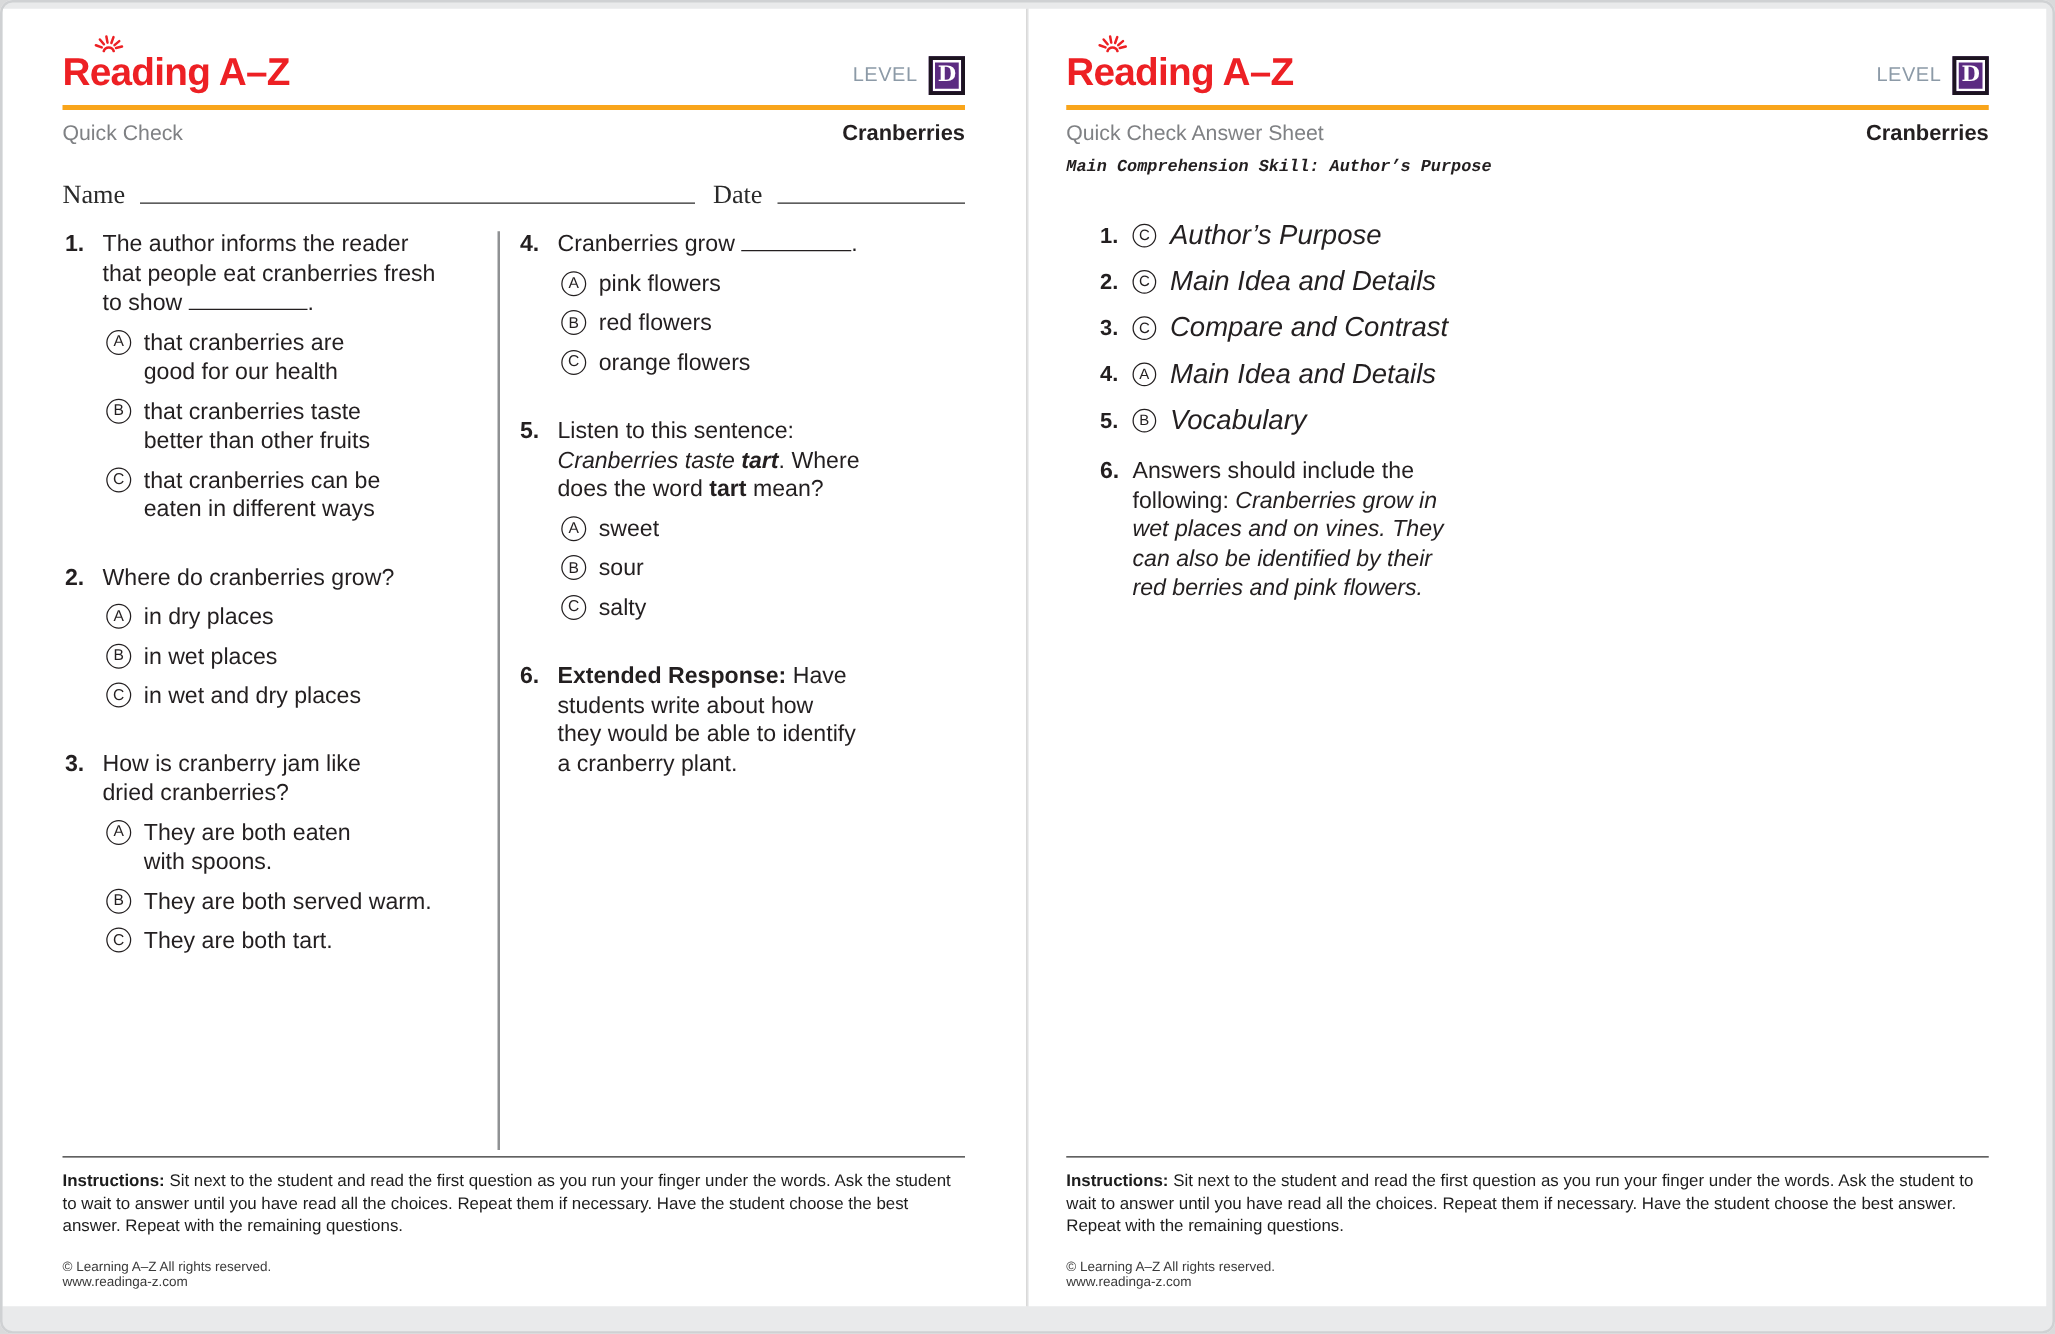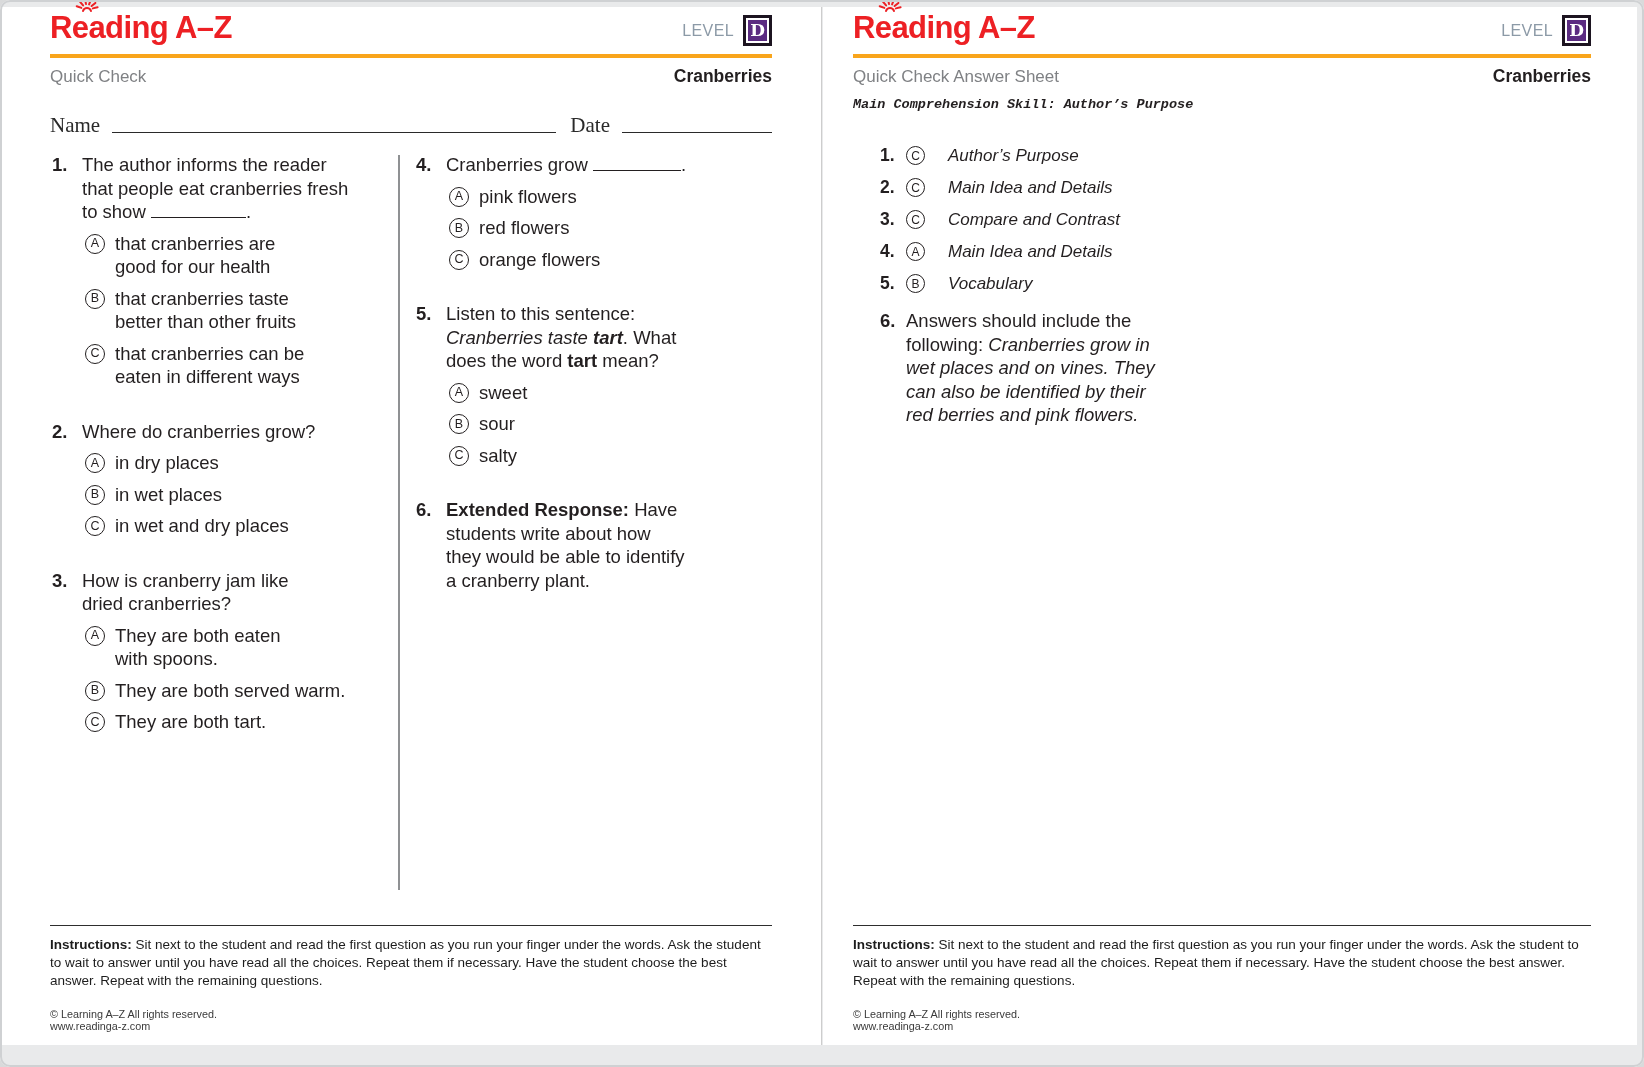--- a/index.html
+++ b/index.html
@@ -15,21 +15,21 @@
     position:relative;width:1644px;height:1067px;background:#e9eaeb;
     border-radius:10px;overflow:hidden;
     font-family:"Liberation Sans",sans-serif;color:var(--ink);
   }
   .stage::after{content:"";position:absolute;inset:0;border:2px solid #cfd1d3;border-radius:10px;pointer-events:none;}
   .page{position:absolute;top:7px;height:1038px;background:#ffffff;box-sizing:border-box;}
   .page.pl{left:2px;width:820px;border-right:1px solid #cdcdcd;padding:0 49px 0 48px;}
   .page.pr{left:823px;width:814px;padding:0 46px 0 30px;}
 
   
-  .hdr{position:relative;height:42px;}
+  .hdr{position:relative;margin-top:30px;height:42px;}
   .logo{position:relative;display:inline-block;}
   .logo-text{font-size:31px;font-weight:bold;color:var(--red);letter-spacing:-0.6px;line-height:42px;}
   .sun{position:absolute;left:20px;top:-11px;}
   .level{position:absolute;right:0;bottom:3px;display:flex;align-items:center;gap:9px;}
   .level-label{font-size:16px;color:var(--level);letter-spacing:0.4px;}
   .level-badge{
     display:inline-block;width:23px;height:25px;background:var(--purple);color:#fff;
     border:3px solid #1c1420;box-shadow:inset 0 0 0 2px #fff;
     font-family:"DejaVu Serif",serif;font-weight:bold;font-size:17px;text-align:center;line-height:25px;
   }
@@ -64,21 +64,21 @@
     font-size:12.5px;display:flex;align-items:center;justify-content:center;flex:none;margin-top:2px;
     box-sizing:border-box;line-height:1;
   }
   .otext{font-size:18.5px;line-height:23.5px;white-space:pre-line;}
 
   
   .anslist{margin-top:33px;}
   .ans{display:flex;align-items:center;margin-bottom:11px;padding-left:27px;}
   .anum{width:26px;flex:none;font-weight:bold;font-size:17.5px;}
   .ans .circ{width:19px;height:19px;font-size:12px;margin-top:0;}
-  .askill{font-style:italic;font-size:17px;margin-left:23px;}
+  .askill{font-style:italic;font-size:22px;margin-left:11px;}
   .ansx{display:flex;padding-left:27px;margin-top:15px;}
   .ansx .anum{font-size:18.5px;line-height:23.5px;width:26px;}
   .ansx-body{width:300px;font-size:18.5px;line-height:23.5px;}
 
   
   .pbottom{position:absolute;top:918px;}
   .pl .pbottom{left:48px;right:49px;}
   .pr .pbottom{left:30px;right:46px;}
   .pb-rule{border-top:1.6px solid #2e2e2e;}
   .pb-text{margin:10px 0 0 0;font-size:13.5px;line-height:17.8px;color:#1d1d1d;}
@@ -200,21 +200,21 @@
               </div>
               <div class="opt">
                 <span class="circ">C</span>
                 <span class="otext">orange flowers</span>
               </div>
             </div>
           </div>
           <div class="q">
             <span class="qnum">5.</span>
             <div class="qbody">
-              <div class="qtext"><span>Listen to this sentence:</span><br><span class="i">Cranberries taste </span><span class="b i">tart</span><span>. What</span><br><span>does the word </span><span class="b">tart</span><span> mean?</span></div>
+              <div class="qtext"><span>Listen to this sentence:</span><br><span class="i">Cranberries taste </span><span class="b i">tart</span><span>. Where</span><br><span>does the word </span><span class="b">tart</span><span> mean?</span></div>
               <div class="opt">
                 <span class="circ">A</span>
                 <span class="otext">sweet</span>
               </div>
               <div class="opt">
                 <span class="circ">B</span>
                 <span class="otext">sour</span>
               </div>
               <div class="opt">
                 <span class="circ">C</span>

